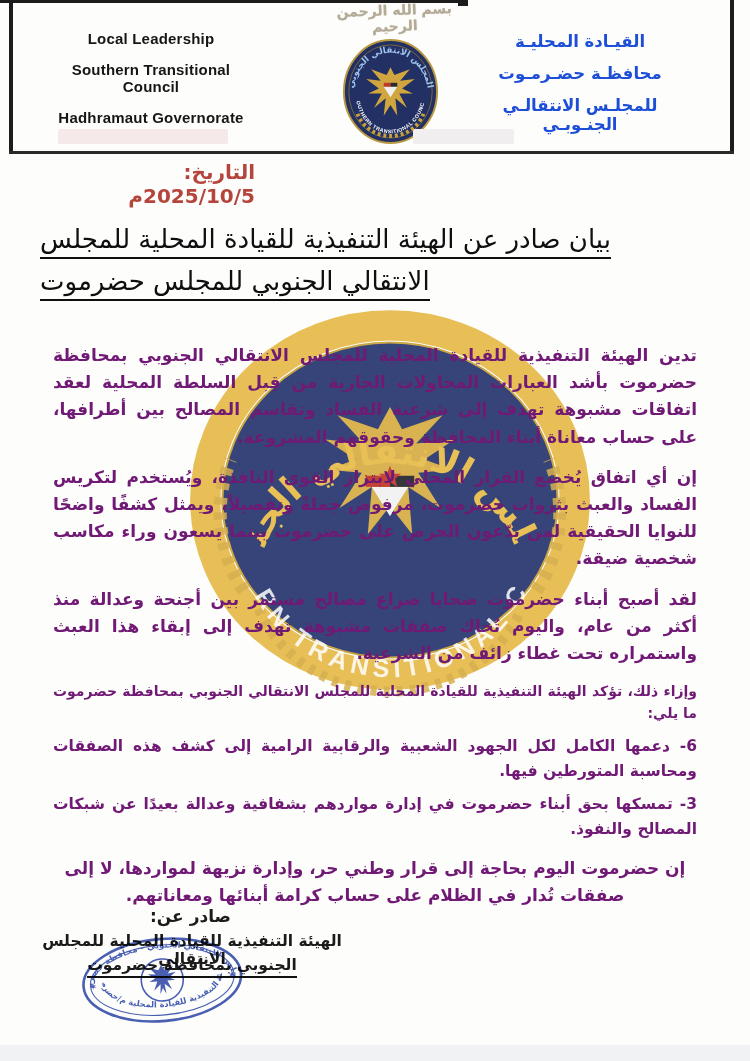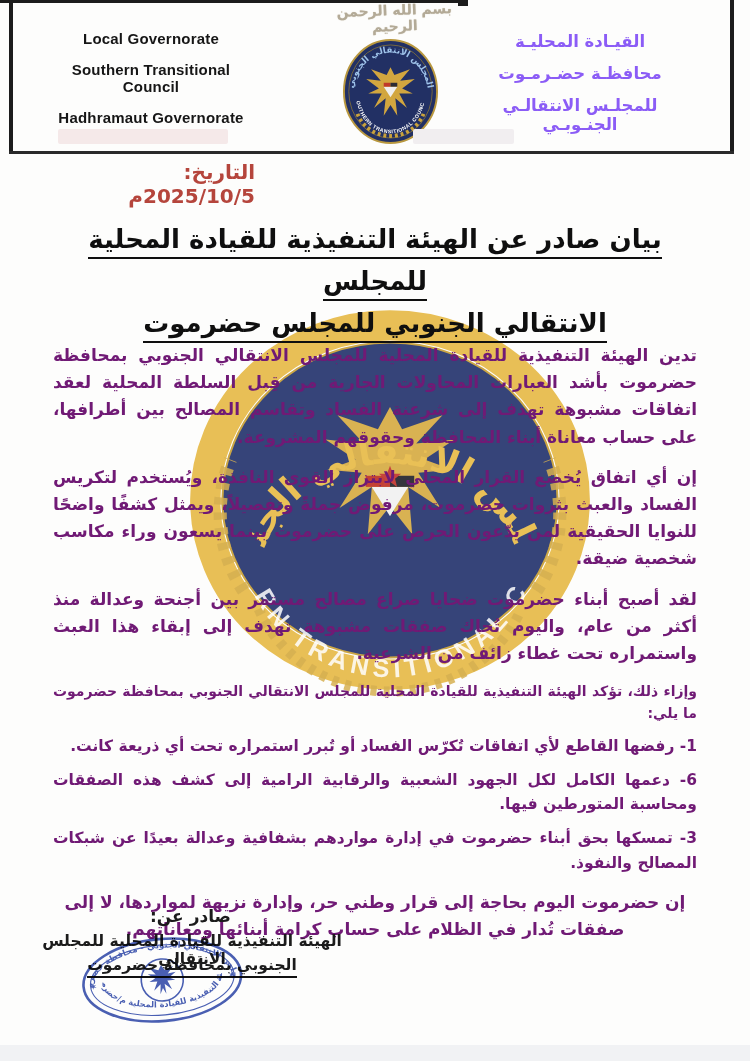--- a/index.html
+++ b/index.html
@@ -13,37 +13,37 @@
   .vline-left{position:absolute;left:9px;top:0;width:4px;height:153px;background:#1c1c1c;}
   .vline-right{position:absolute;left:730px;top:0;width:4px;height:153px;background:#1c1c1c;}
   .hline-bottom{position:absolute;left:9px;top:151px;width:725px;height:3px;background:#2a2a2a;}
   .hline-top{position:absolute;left:0;top:0;width:462px;height:3px;background:#1c1c1c;}
   .top-dot{position:absolute;left:458px;top:0;width:10px;height:6px;background:#1c1c1c;}
   
   .hdr-en{position:absolute;left:42px;top:30px;width:218px;text-align:center;
     font-family:"Liberation Sans",sans-serif;font-weight:700;font-size:15px;color:#161616;}
   .hdr-en div{margin-bottom:14px;letter-spacing:.2px;}
   .hdr-ar{position:absolute;left:492px;top:32px;width:176px;text-align:center;direction:rtl;
-    font-weight:800;font-size:16.5px;color:#8b5cf6;}
+    font-weight:800;font-size:16.5px;color:#1d4ed8;}
   .hdr-ar div{margin-bottom:13px;}
   .bismillah{position:absolute;left:322px;top:2px;width:145px;text-align:center;
     color:#b3aa97;font-size:14px;font-weight:700;transform:rotate(-2deg);direction:rtl;
     text-shadow:0 0 1px #cfc7b4;}
   .emblem{position:absolute;left:342px;top:38px;width:97px;height:107px;}
   .redact{position:absolute;height:15px;border-radius:2px;}
   .redact.l{left:58px;top:129px;width:170px;background:#f5e9e9;}
   .redact.r{left:413px;top:129px;width:101px;background:#f1eef0;}
   
   .date-line{position:absolute;left:55px;top:160px;width:200px;direction:rtl;text-align:right;
     color:#b5453c;font-weight:700;font-size:20px;}
   
   .watermark{position:absolute;left:134px;top:288px;width:512px;height:424px;opacity:.95;z-index:0;}
   
   .doc-title{position:absolute;left:40px;top:218px;width:670px;z-index:1;direction:rtl;
-    text-align:center;font-weight:700;font-size:26px;line-height:1.62;color:#0f0f0f;}
+    text-align:left;font-weight:400;font-size:26px;line-height:1.62;color:#0f0f0f;}
   .doc-title .tline span{border-bottom:2.5px solid #0f0f0f;padding-bottom:3px;}
   
   .body-block{position:absolute;left:53px;top:342px;width:644px;z-index:1;direction:rtl;
     font-size:17px;font-weight:700;line-height:1.6;color:#701a75;}
   .body-block p{margin:0;text-align:justify;text-align-last:right;}
   .p-std{margin-bottom:13px !important;}
   .p-intro{font-size:14px;font-weight:800;margin-bottom:9px !important;}
   .p-item{font-size:15.5px;line-height:1.6;margin-bottom:9px !important;}
   .p-item.last{margin-bottom:13px !important;}
   .p-close{text-align:center !important;text-align-last:center !important;}
@@ -93,21 +93,21 @@
     </text>
   </svg>
 
   <div class="hline-top"></div>
   <div class="top-dot"></div>
   <div class="vline-left"></div>
   <div class="vline-right"></div>
   <div class="hline-bottom"></div>
 
   <div class="hdr-en">
-    <div>Local Governorate</div>
+    <div>Local Leadership</div>
     <div>Southern Transitional Council</div>
     <div>Hadhramaut Governorate</div>
   </div>
 
   <div class="bismillah">بسم الله الرحمن الرحيم</div>
 
   <svg class="emblem" viewBox="0 0 100 110" aria-hidden="true">
     <defs>
       <path id="em-top" d="M 11 60 A 39 45 0 0 1 89 60" fill="none"></path>
       <path id="em-bot" d="M 15 66 A 36 42 0 0 0 85 66" fill="none"></path>
@@ -143,21 +143,20 @@
   <div class="doc-title">
     <div class="tline"><span>بيان صادر عن الهيئة التنفيذية للقيادة المحلية للمجلس</span></div>
     <div class="tline"><span>الانتقالي الجنوبي للمجلس حضرموت</span></div>
   </div>
 
   <div class="body-block">
     <p class="p-std">تدين الهيئة التنفيذية للقيادة المحلية للمجلس الانتقالي الجنوبي بمحافظة حضرموت بأشد العبارات المحاولات الجارية من قِبل السلطة المحلية لعقد اتفاقات مشبوهة تهدف إلى شرعنة الفساد وتقاسم المصالح بين أطرافها، على حساب معاناة أبناء المحافظة وحقوقهم المشروعة.</p>
     <p class="p-std">إن أي اتفاق يُخضع القرار المحلي لابتزاز القوى النافذة، ويُستخدم لتكريس الفساد والعبث بثروات حضرموت، مرفوض جملةً وتفصيلاً، ويمثل كشفًا واضحًا للنوايا الحقيقية لمن يدّعون الحرص على حضرموت بينما يسعون وراء مكاسب شخصية ضيقة.</p>
     <p class="p-std">لقد أصبح أبناء حضرموت ضحايا صراع مصالح مستمر بين أجنحة وعدالة منذ أكثر من عام، واليوم تُحاك صفقات مشبوهة تهدف إلى إبقاء هذا العبث واستمراره تحت غطاء زائف من الشرعية.</p>
     <p class="p-intro">وإزاء ذلك، تؤكد الهيئة التنفيذية للقيادة المحلية للمجلس الانتقالي الجنوبي بمحافظة حضرموت ما يلي:</p>
-    <p class="p-item">1- رفضها القاطع لأي اتفاقات تُكرّس الفساد أو تُبرر استمراره تحت أي ذريعة كانت.</p>
     <p class="p-item">6- دعمها الكامل لكل الجهود الشعبية والرقابية الرامية إلى كشف هذه الصفقات ومحاسبة المتورطين فيها.</p>
     <p class="p-item last">3- تمسكها بحق أبناء حضرموت في إدارة مواردهم بشفافية وعدالة بعيدًا عن شبكات المصالح والنفوذ.</p>
     <p class="p-close">إن حضرموت اليوم بحاجة إلى قرار وطني حر، وإدارة نزيهة لمواردها، لا إلى صفقات تُدار في الظلام على حساب كرامة أبنائها ومعاناتهم.</p>
   </div>
 
   <div class="issued-by">صادر عن:</div>
   <div class="sig-1">الهيئة التنفيذية للقيادة المحلية للمجلس الانتقالي</div>
   <div class="sig-2"><span>الجنوبي بمحافظة حضرموت</span></div>
 
   <svg class="stamp" viewBox="0 0 172 106" aria-hidden="true">

